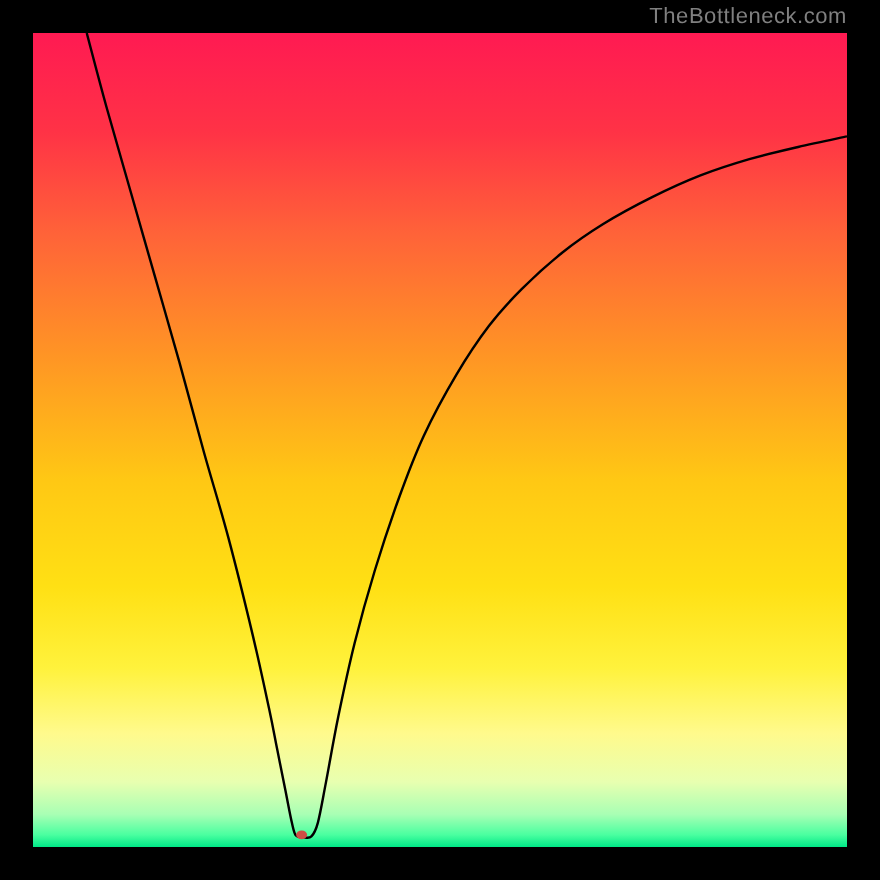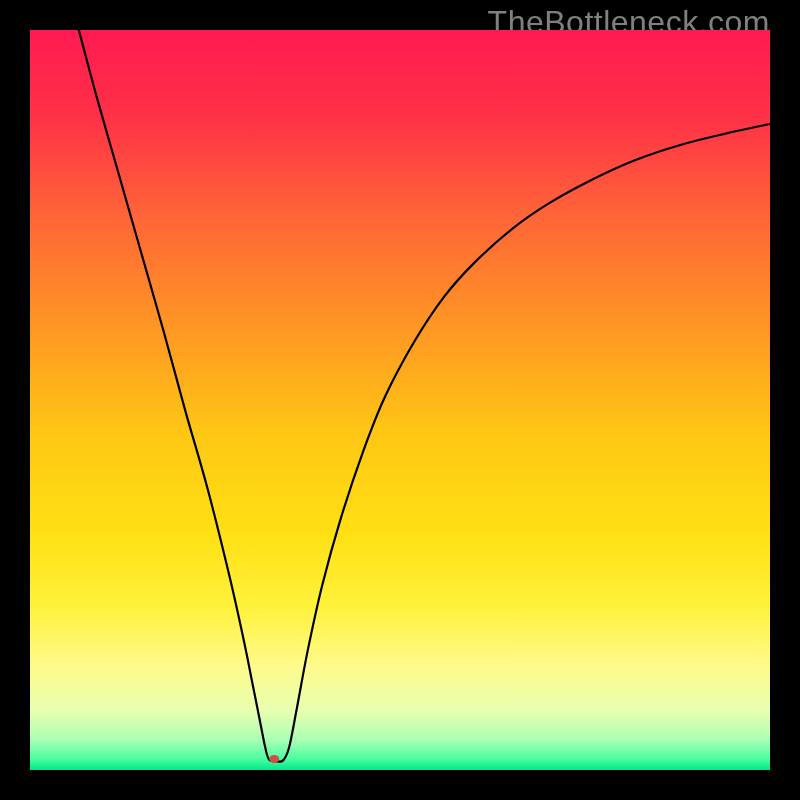--- a/index.html
+++ b/index.html
@@ -23,21 +23,21 @@
     top: 30px;
     width: 740px;
     height: 740px;
     overflow: hidden;
   }
   .watermark {
     position: absolute;
     top: 4px;
     right: 30px;
     color: #808080;
-    font-size: 32px;
+    font-size: 20px;
     font-weight: 400;
     letter-spacing: 0.5px;
   }
   svg {
     display: block;
   }
 </style>
 </head>
 <body>
 

